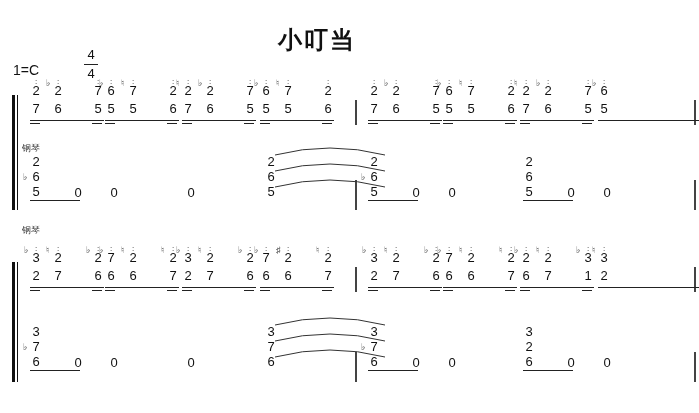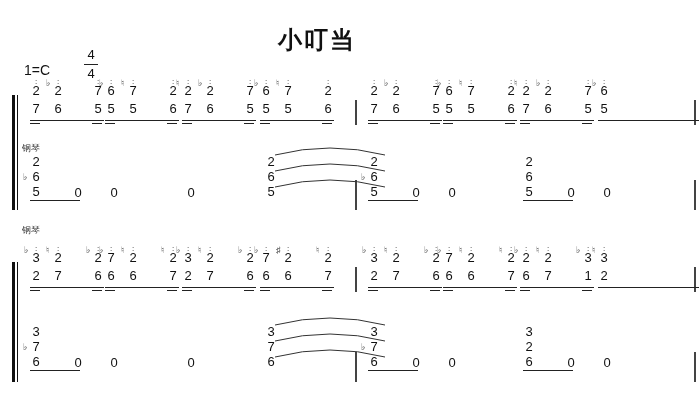--- a/index.html
+++ b/index.html
@@ -1,21 +1,21 @@
 <!DOCTYPE html>
 <html><head>
 <meta charset="utf-8">
 <style>
   html, body { margin: 0; padding: 0; background: #ffffff; }
   body { width: 699px; height: 413px; position: relative; overflow: hidden;
          font-family: "Liberation Sans", "DejaVu Sans", sans-serif; color: #111; }
   .abs { position: absolute; }
   .title { left: 0; width: 634px; top: 24px; text-align: center; font-family: "DejaVu Serif", serif;
            font-size: 24px; font-weight: bold; letter-spacing: 2px; }
-  .key { left: 24px; top: 62px; font-size: 14px; }
+  .key { left: 13px; top: 62px; font-size: 14px; }
   .time { left: 84px; top: 48px; width: 14px; text-align: center; font-size: 13px; line-height: 14px; }
   .time .bar { height: 1px; background: #222; margin: 2px 0; }
   .sys-bar { width: 3px; background: #111; }
   .sys-bar2 { width: 1px; background: #111; }
   .barline { width: 1.5px; background: #444; }
   .instr { font-size: 9px; color: #333; font-family: "DejaVu Sans", sans-serif; }
   .note { position: absolute; width: 12px; text-align: center; font-size: 13px; line-height: 13px; }
   .note .d { display: block; font-size: 8px; line-height: 4px; height: 4px; }
   .acc { position: absolute; font-size: 9px; color: #444; }
   .beam { position: absolute; height: 1px; background: #222; }

